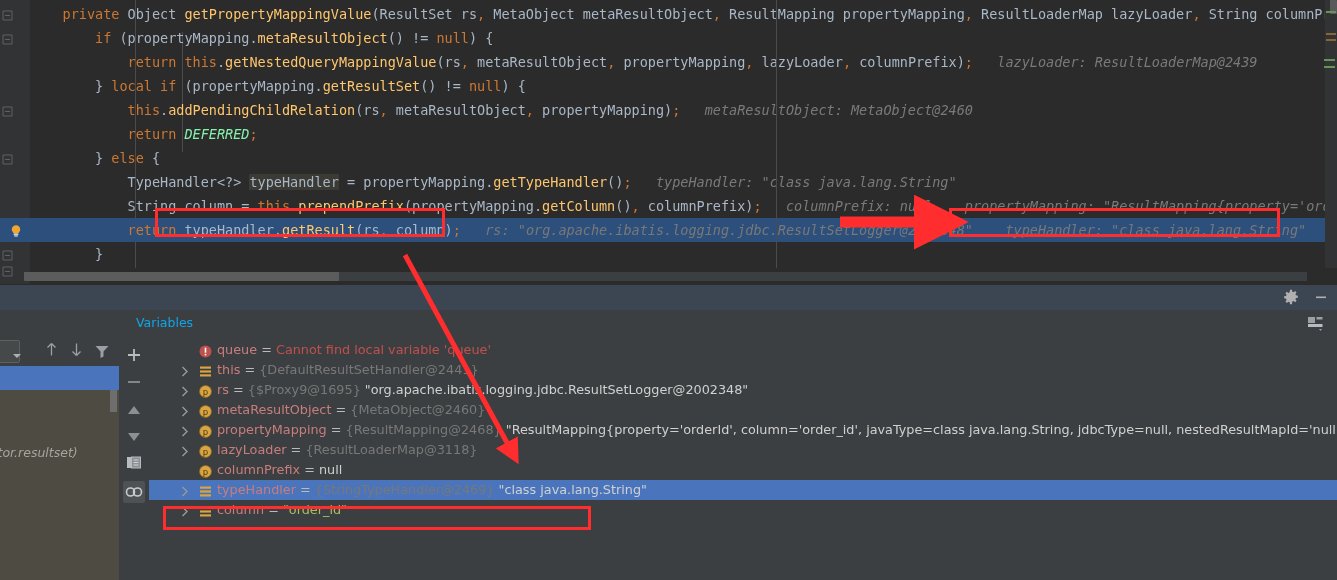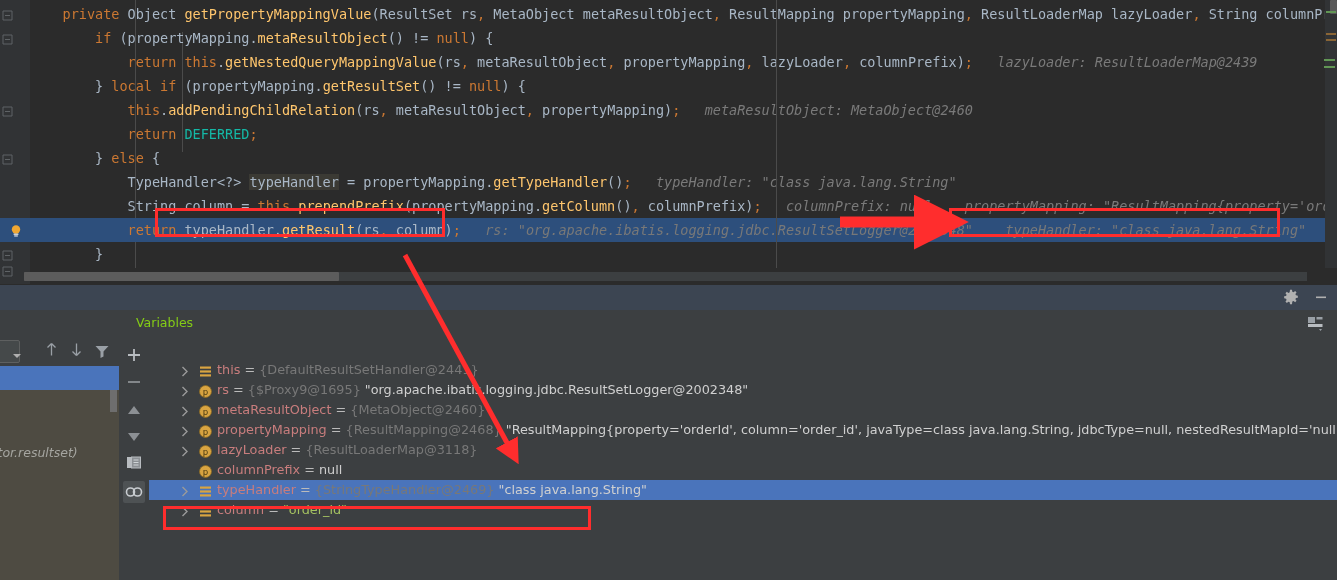--- a/index.html
+++ b/index.html
@@ -17,21 +17,21 @@
   #indentguide{position:absolute;left:105px;top:0;width:1px;height:268px;background:#4b4b4b;}
   #indentguide2{position:absolute;left:152px;top:32px;width:1px;height:120px;background:#4b4b4b;}
 
   .line{position:absolute;left:0;white-space:pre;font-size:13.5px;line-height:24px;height:24px;
         font-family:"DejaVu Sans Mono",monospace;letter-spacing:0px;}
   .hl-line{position:absolute;left:0;width:1307px;height:24px;background:#2d4f7c;}
 
   .kw{color:#cc7832;}
   .id{color:#a9b7c6;}
   .mth{color:#ffc66d;}
-  .fld{color:#14b8a6;}
+  .fld{color:#86efac;font-style:italic;}
   .punct{color:#a9b7c6;}
   .hint{color:#7a7a7a;font-style:italic;}
   .hintb{color:#787878;font-style:italic;}
   .ident-hl{background:#3b3a34;}
 
   
   #rightmark{position:absolute;right:0;top:0;width:12px;height:268px;background:#313335;}
   .mk{position:absolute;right:1px;width:10px;height:2px;}
   #vthumb{position:absolute;right:0;top:0;width:7px;height:14px;background:#5a5a5a;border-radius:1px;}
   .eqmark{position:absolute;right:2px;width:11px;height:2px;background:#629755;}
@@ -49,21 +49,21 @@
   #framescol{position:absolute;left:0;top:0;width:119px;height:270px;background:#3c3f41;border-right:1px solid #2b2b2b;}
   #framestoolbar{position:absolute;left:0;top:28px;width:119px;height:28px;}
   #frameslist{position:absolute;left:0;top:56px;width:119px;height:214px;background:#4e4b42;overflow:hidden;}
   .frame{position:absolute;left:0;width:119px;height:24px;font-family:"DejaVu Sans",sans-serif;font-size:12.5px;
          font-style:italic;color:#a5a5a0;line-height:24px;white-space:nowrap;}
   .frame.selected{background:#4a74bb;color:#e8e8e8;}
   #framesthumb{position:absolute;left:110px;top:0;width:7px;height:46px;background:#6e6e6e;}
 
   #varcol{position:absolute;left:119px;top:0;right:0;height:270px;}
   #vartabhdr{position:absolute;left:0;top:0;width:1218px;height:28px;background:#3c3f41;border-bottom:1px solid #2b2b2b;}
-  #vartabtitle{position:absolute;left:17px;top:5px;font-family:"DejaVu Sans",sans-serif;font-size:12.5px;color:#84cc16;}
+  #vartabtitle{position:absolute;left:17px;top:5px;font-family:"DejaVu Sans",sans-serif;font-size:12.5px;color:#0ea5e9;}
   #varsidebar{position:absolute;left:0;top:28px;width:30px;height:242px;background:#3c3f41;border-right:1px solid #2b2b2b;}
   .vsbtn{position:absolute;left:7px;width:16px;height:16px;}
   .vsbtn.pressed{left:4px;width:22px;height:22px;background:#4e5254;border-radius:2px;}
 
   #vartree{position:absolute;left:30px;top:28px;right:0;height:242px;background:#3c3f41;overflow:hidden;}
   .vrow{position:absolute;left:0;width:1188px;height:20px;white-space:nowrap;
         font-family:"DejaVu Sans",sans-serif;font-size:12.8px;line-height:20px;color:#bbbbbb;}
   .vrow.selected{background:#4a74bb;}
   .arrow{position:absolute;left:32px;top:4px;width:11px;height:12px;color:#8a8a8a;font-size:10px;}
   .vicon{position:absolute;left:50px;top:4px;width:12px;height:12px;}
@@ -267,20 +267,28 @@
       </span>
       <span class="vsbtn pressed" style="top:143px;">
         <svg width="22" height="22" viewBox="0 0 22 22">
           <circle cx="7.5" cy="11" r="4" fill="none" stroke="#c8ccd0" stroke-width="1.6"></circle>
           <circle cx="14.5" cy="11" r="4" fill="none" stroke="#c8ccd0" stroke-width="1.6"></circle>
         </svg>
       </span>
     </div>
 
     <div id="vartree">
+        <div class="vrow" style="top: 2px;">
+          <span class="vicon"><svg width="13" height="13" viewBox="0 0 13 13">
+              <circle cx="6.5" cy="6.5" r="6" fill="#c0504d"></circle>
+              <rect x="5.7" y="2.7" width="1.6" height="5" fill="#fff"></rect>
+              <rect x="5.7" y="8.8" width="1.6" height="1.6" fill="#fff"></rect>
+            </svg></span>
+          <span class="vtext"><span class="vname">queue</span><span class="veq"> = </span><span class="verr">Cannot find local variable 'queue'</span></span>
+        </div>
         <div class="vrow" style="top: 22px;">
           <span class="arrow"><svg width="8" height="11" viewBox="0 0 8 11">
               <path d="M1.5 1L6 5.5 1.5 10" fill="none" stroke="#9a9a9a" stroke-width="1.4"></path>
             </svg></span>
           <span class="vicon"><svg width="13" height="13" viewBox="0 0 13 13">
               <rect x="1" y="1.5" width="11" height="2.2" fill="#d9a441"></rect>
               <rect x="1" y="5.4" width="11" height="2.2" fill="#d9a441"></rect>
               <rect x="1" y="9.3" width="11" height="2.2" fill="#d9a441"></rect>
             </svg></span>
           <span class="vtext"><span class="vname">this</span><span class="veq"> = </span><span class="vtype">{DefaultResultSetHandler@2441}</span></span>

